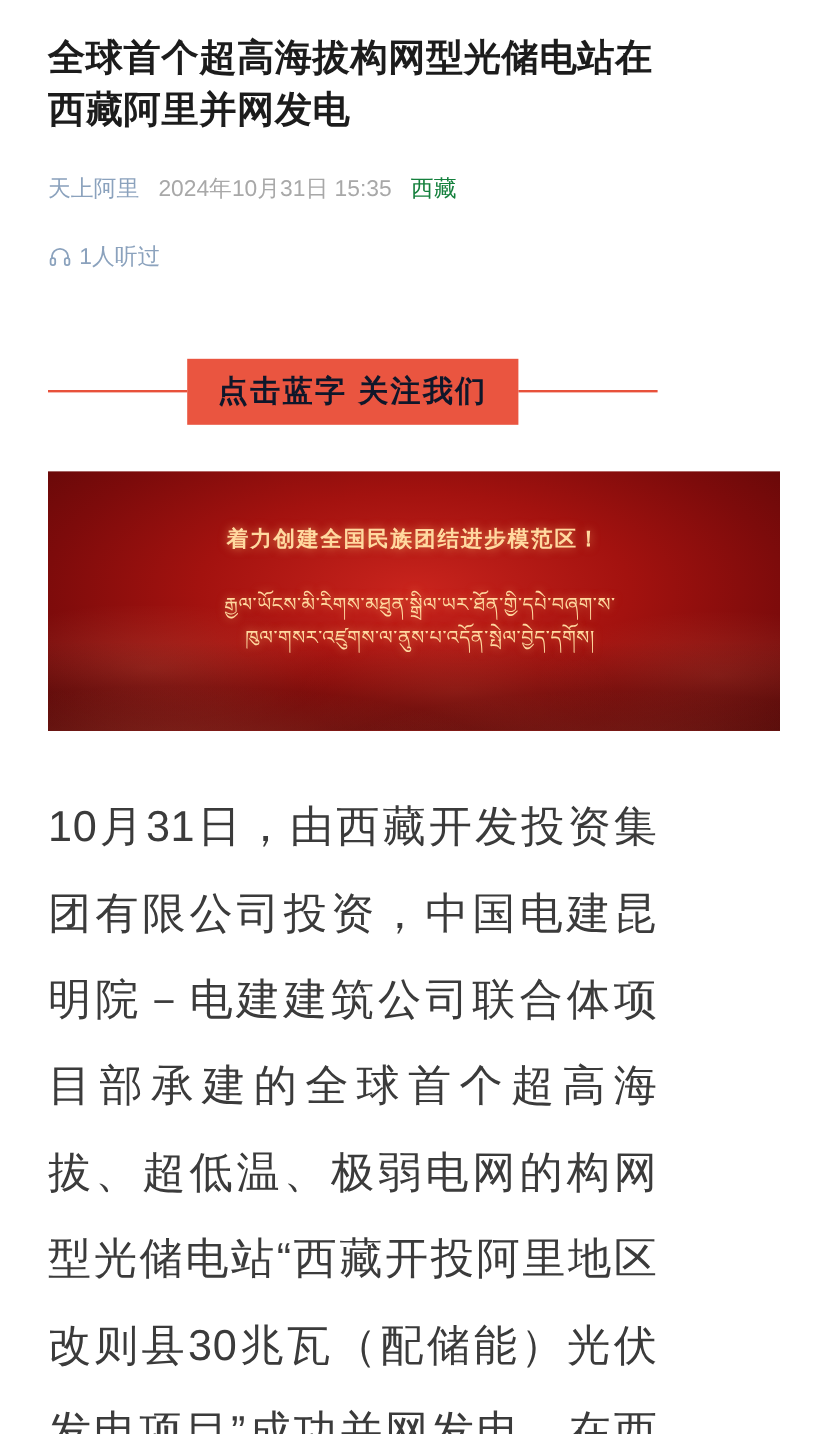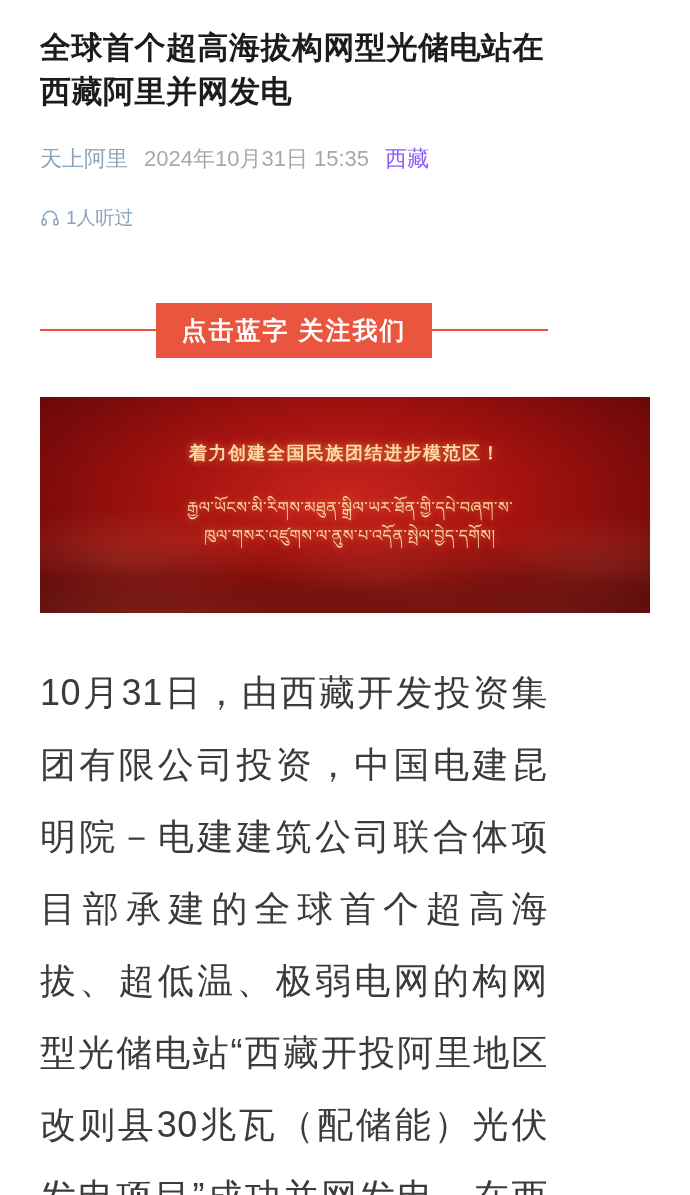--- a/index.html
+++ b/index.html
@@ -27,30 +27,30 @@
     line-height: 1.42;
     font-weight: bold;
     letter-spacing: 0.5px;
     color: #1c1c1c;
     margin: 0 0 30px 0;
   }
   .meta-row {
     display: flex;
     align-items: baseline;
     gap: 16px;
-    font-size: 22px;
+    font-size: 19px;
     color: #9a9a9a;
     margin-bottom: 18px;
     white-space: nowrap;
   }
   .meta-author {
     color: #8ba2bd;
   }
   .meta-date { color: #a8a8a8; }
-  .meta-loc { color: #8b5cf6; }
+  .meta-loc { color: #15803d; }
 
   .listen-row {
     display: flex;
     align-items: center;
     gap: 6px;
     color: #8ba2bd;
     font-size: 19px;
     margin-bottom: 66px;
     margin-top: 31px;
   }
@@ -69,21 +69,21 @@
     position: relative;
     height: 66px;
   }
   .banner-line {
     height: 2px;
     background: #e8513b;
     flex: 1 1 auto;
   }
   .banner-box {
     background: #ea5540;
-    color: #ffffff;
+    color: #0f172a;
     font-size: 25px;
     font-weight: bold;
     letter-spacing: 2px;
     padding: 15px 26px;
     line-height: 1;
     white-space: nowrap;
     flex: 0 0 auto;
   }
 
   .red-image {

